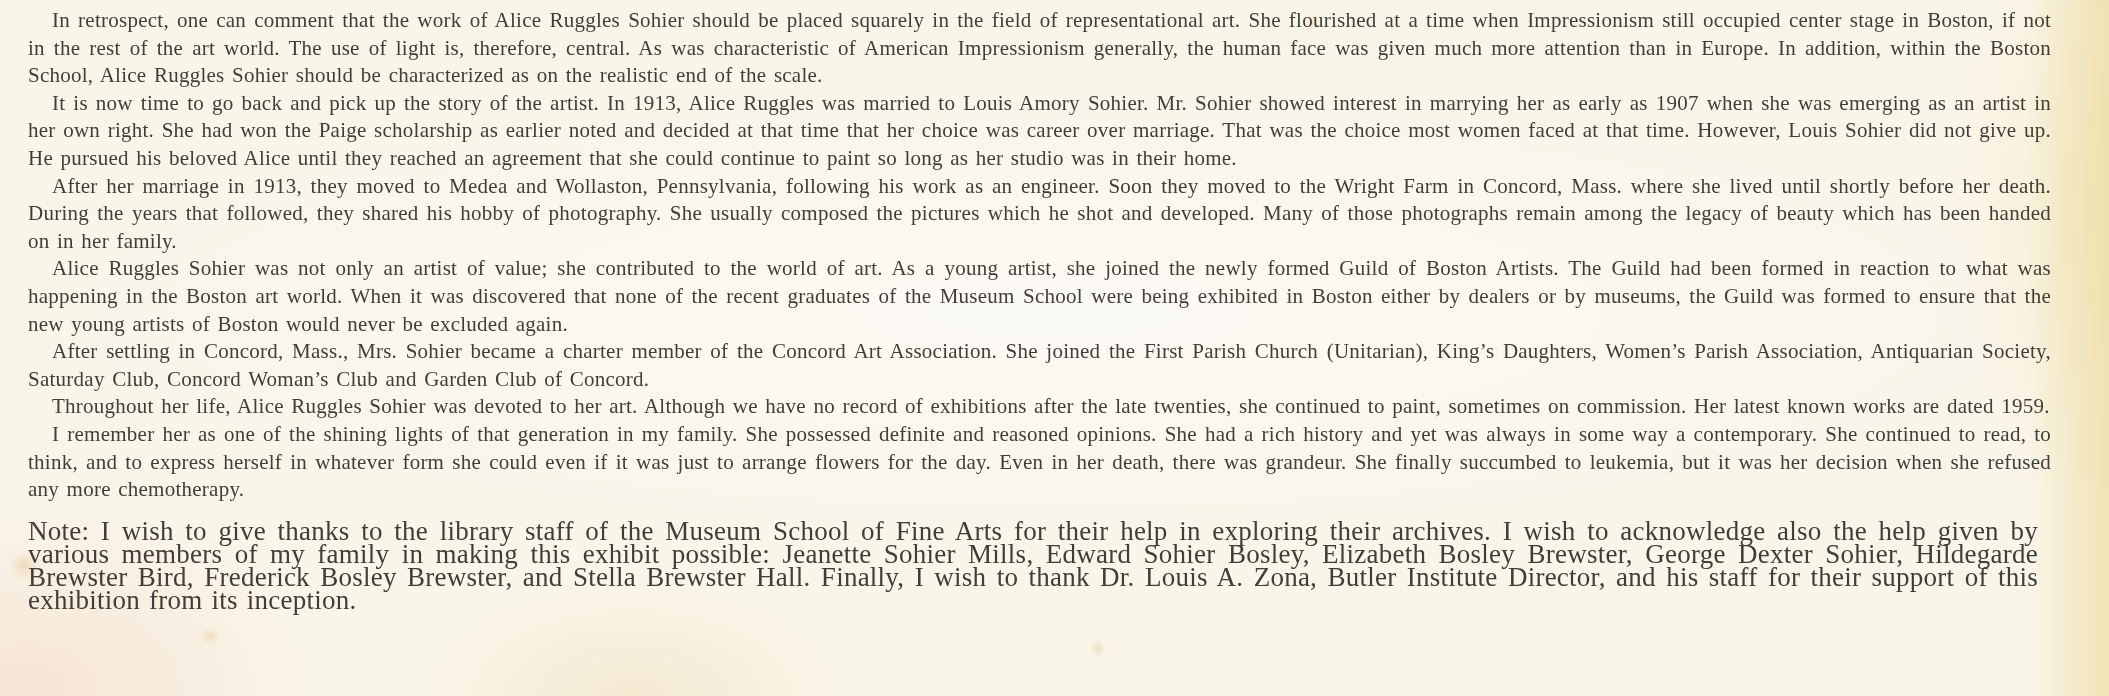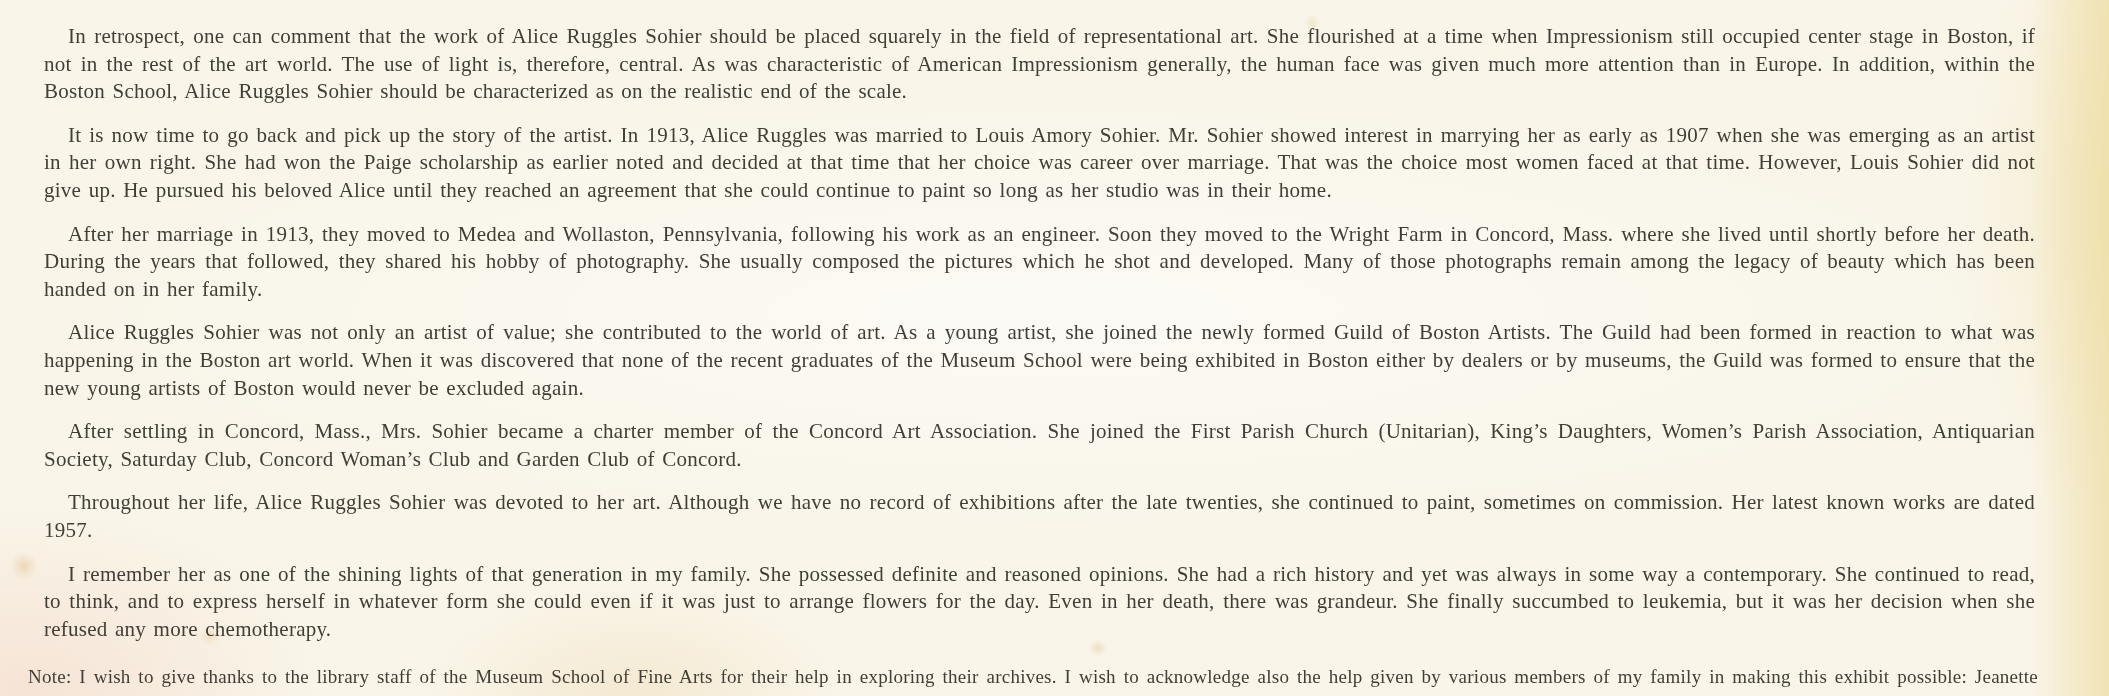--- a/index.html
+++ b/index.html
@@ -23,50 +23,50 @@
   }
   .page {
     position: relative;
     box-sizing: border-box;
     width: 2109px;
     height: 696px;
     padding: 7px 58px 0 28px;
     color: #413e37;
   }
   .body-par {
-    margin: 16px;
+    margin: 0;
     font-size: 21px;
     line-height: 27.6px;
     text-align: justify;
     text-indent: 24px;
     letter-spacing: 0.25px;
     word-spacing: 2px;
   }
   .signature {
     margin: -18px 0 0 1272px;
     font-size: 32px;
     line-height: 42px;
     letter-spacing: 0.4px;
     white-space: nowrap;
   }
   .note-par {
     margin: 16px 13px 0 0;
-    font-size: 19px;
-    line-height: 35px;
+    font-size: 27px;
+    line-height: 23px;
     text-align: justify;
     text-indent: 0;
     letter-spacing: 0.25px;
     word-spacing: 2px;
   }
 </style>
 </head>
 <body>
 
 <div class="page">
   <p class="body-par">In retrospect, one can comment that the work of Alice Ruggles Sohier should be placed squarely in the field of representational art. She flourished at a time when Impressionism still occupied center stage in Boston, if not in the rest of the art world. The use of light is, therefore, central. As was characteristic of American Impressionism generally, the human face was given much more attention than in Europe. In addition, within the Boston School, Alice Ruggles Sohier should be characterized as on the realistic end of the scale.</p>
   <p class="body-par">It is now time to go back and pick up the story of the artist. In 1913, Alice Ruggles was married to Louis Amory Sohier. Mr. Sohier showed interest in marrying her as early as 1907 when she was emerging as an artist in her own right. She had won the Paige scholarship as earlier noted and decided at that time that her choice was career over marriage. That was the choice most women faced at that time. However, Louis Sohier did not give up. He pursued his beloved Alice until they reached an agreement that she could continue to paint so long as her studio was in their home.</p>
   <p class="body-par">After her marriage in 1913, they moved to Medea and Wollaston, Pennsylvania, following his work as an engineer. Soon they moved to the Wright Farm in Concord, Mass. where she lived until shortly before her death. During the years that followed, they shared his hobby of photography. She usually composed the pictures which he shot and developed. Many of those photographs remain among the legacy of beauty which has been handed on in her family.</p>
   <p class="body-par">Alice Ruggles Sohier was not only an artist of value; she contributed to the world of art. As a young artist, she joined the newly formed Guild of Boston Artists. The Guild had been formed in reaction to what was happening in the Boston art world. When it was discovered that none of the recent graduates of the Museum School were being exhibited in Boston either by dealers or by museums, the Guild was formed to ensure that the new young artists of Boston would never be excluded again.</p>
   <p class="body-par">After settling in Concord, Mass., Mrs. Sohier became a charter member of the Concord Art Association. She joined the First Parish Church (Unitarian), King’s Daughters, Women’s Parish Association, Antiquarian Society, Saturday Club, Concord Woman’s Club and Garden Club of Concord.</p>
-  <p class="body-par">Throughout her life, Alice Ruggles Sohier was devoted to her art. Although we have no record of exhibitions after the late twenties, she continued to paint, sometimes on commission. Her latest known works are dated 1957.</p>
+  <p class="body-par">Throughout her life, Alice Ruggles Sohier was devoted to her art. Although we have no record of exhibitions after the late twenties, she continued to paint, sometimes on commission. Her latest known works are dated 1959.</p>
   <p class="body-par">I remember her as one of the shining lights of that generation in my family. She possessed definite and reasoned opinions. She had a rich history and yet was always in some way a contemporary. She continued to read, to think, and to express herself in whatever form she could even if it was just to arrange flowers for the day. Even in her death, there was grandeur. She finally succumbed to leukemia, but it was her decision when she refused any more chemotherapy.</p>
   <p class="note-par">Note: I wish to give thanks to the library staff of the Museum School of Fine Arts for their help in exploring their archives. I wish to acknowledge also the help given by various members of my family in making this exhibit possible: Jeanette Sohier Mills, Edward Sohier Bosley, Elizabeth Bosley Brewster, George Dexter Sohier, Hildegarde Brewster Bird, Frederick Bosley Brewster, and Stella Brewster Hall. Finally, I wish to thank Dr. Louis A. Zona, Butler Institute Director, and his staff for their support of this exhibition from its inception.</p>
 </div>
 
 </body></html>

